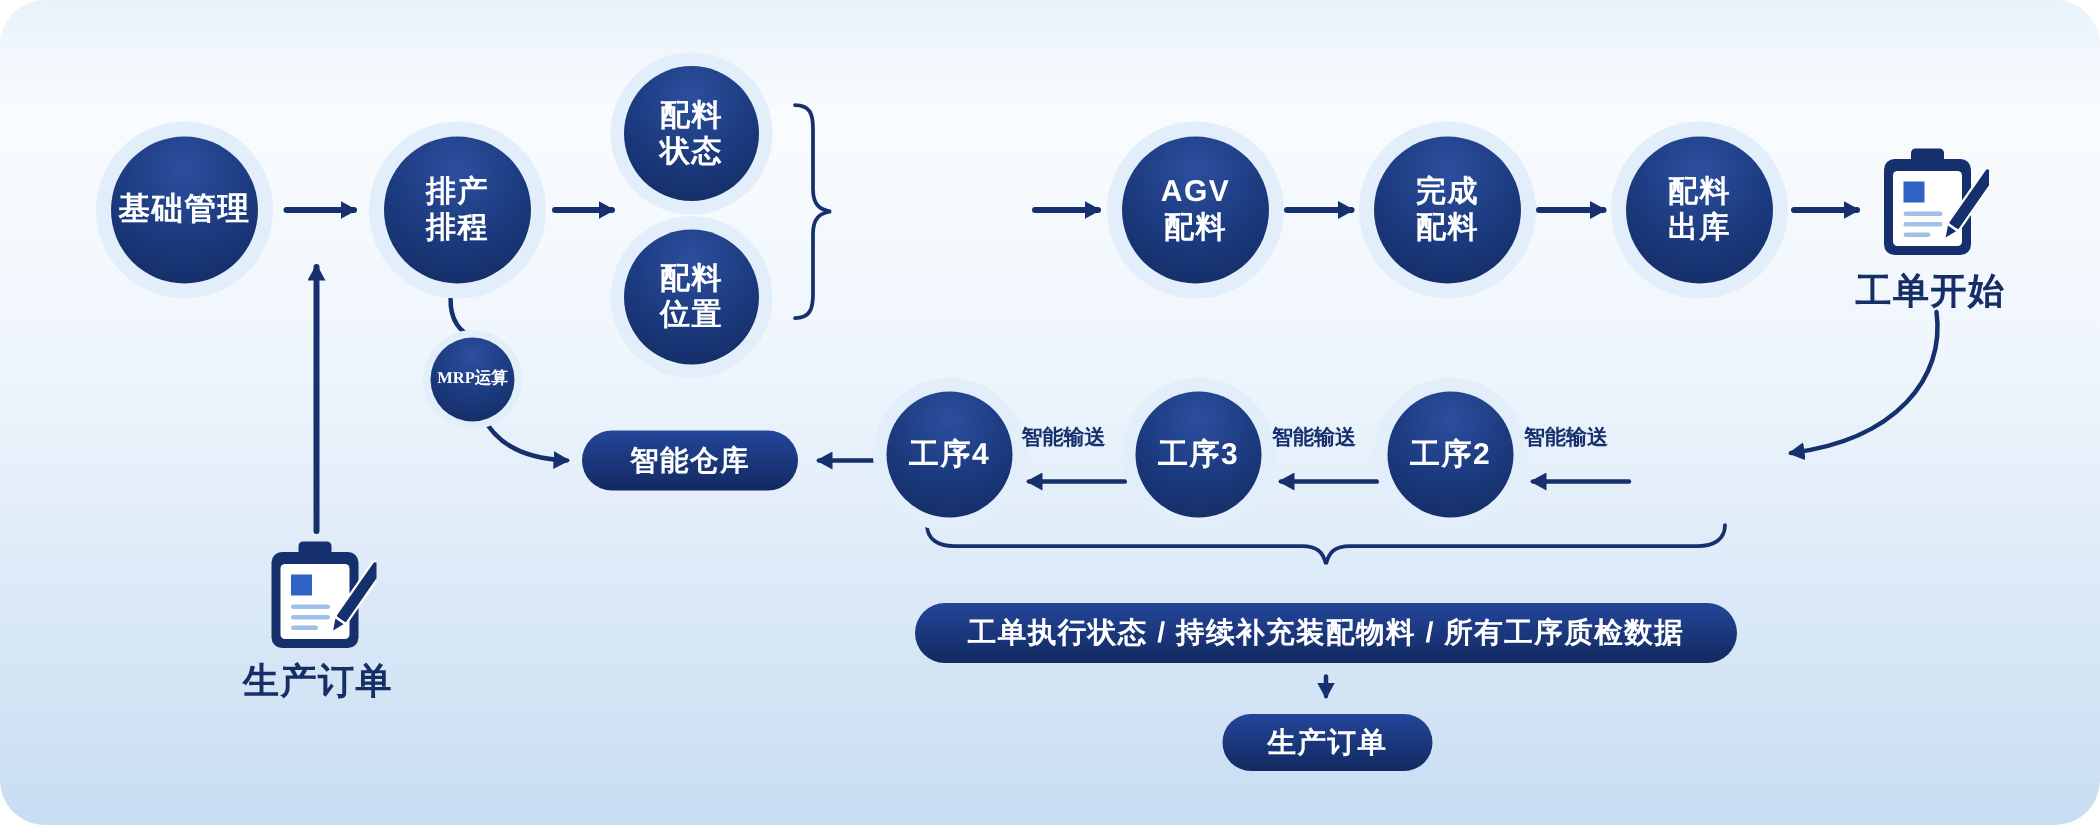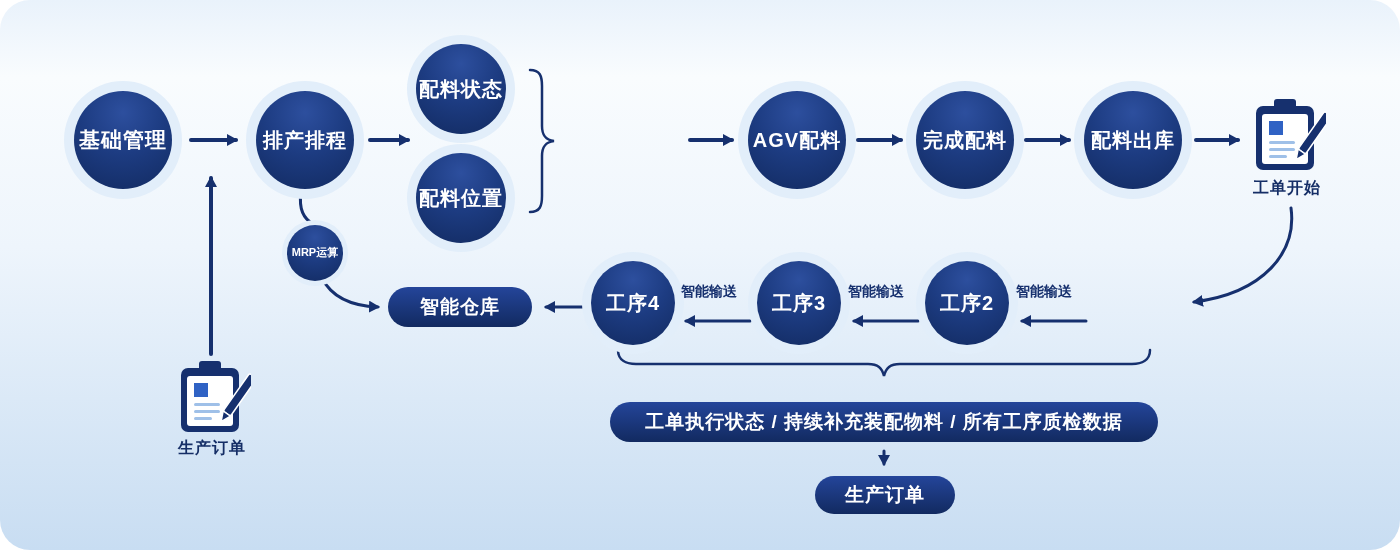--- a/index.html
+++ b/index.html
@@ -9,37 +9,37 @@
     background:linear-gradient(180deg, var(--bg-top) 0%, var(--bg-mid) 14%, #eef5fc 45%, var(--bg-bottom) 100%);
   }
   .overlay { position:absolute; inset:0; width:1400px; height:550px; pointer-events:none; }
   .halo { position:absolute; border-radius:50%; background:var(--halo); display:flex; align-items:center; justify-content:center; }
   .halo.main { width:118px; height:118px; }
   .halo.main .circle { width:98px; height:98px; }
   .halo.sub { width:108px; height:108px; }
   .halo.sub .circle { width:90px; height:90px; }
   .halo.proc { width:102px; height:102px; }
   .halo.proc .circle { width:84px; height:84px;justify-content:center; }
-  .halo.mrp { width:66px; height:66px; }
+  .halo.mrp { width:66px; height:66px;font-family:Liberation Serif, serif; }
   .halo.mrp .circle { width:56px; height:56px; }
   .circle {
     border-radius:50%; color:#fff; font-weight:bold; line-height:1.22; letter-spacing:1px;
     background:radial-gradient(circle at 50% 22%, var(--navy-light) 0%, #1d3c82 45%, var(--navy-dark) 100%);
-    display:flex; flex-direction:row; align-items:center; justify-content:center; text-align:center;
+    display:flex; flex-direction:column; align-items:center; justify-content:center; text-align:center;
   }
   .t20 { font-size:20px; }
   .t17 { font-size:21px; }
   .t11 { font-size:11px; letter-spacing:0; }
   .pill {
     position:absolute; color:#fff; font-weight:bold; font-size:19px; letter-spacing:1px;
     background:linear-gradient(180deg,#24459a, var(--navy-dark)); border-radius:20px;
     display:flex; align-items:center; justify-content:center; white-space:nowrap;
   }
   .transfer { position:absolute; width:70px; text-align:center; color:var(--navy); font-weight:bold; font-size:14px; line-height:1.18; display:flex; }
-  .clip-label { position:absolute; text-align:center; color:var(--label); font-weight:bold; font-size:16px; letter-spacing:1px; }
+  .clip-label { position:absolute; text-align:center; color:var(--label); font-weight:bold; font-size:24px; letter-spacing:1px; }
   .clipboard { position:absolute; width:76px; height:84px; }
 </style>
 </head>
 <body>
 
 <div class="stage">
 
   <svg class="overlay" viewBox="0 0 1400 550">
     <defs>
       <marker id="ah" markerUnits="userSpaceOnUse" markerWidth="12" markerHeight="12" refX="9" refY="6" orient="auto">

